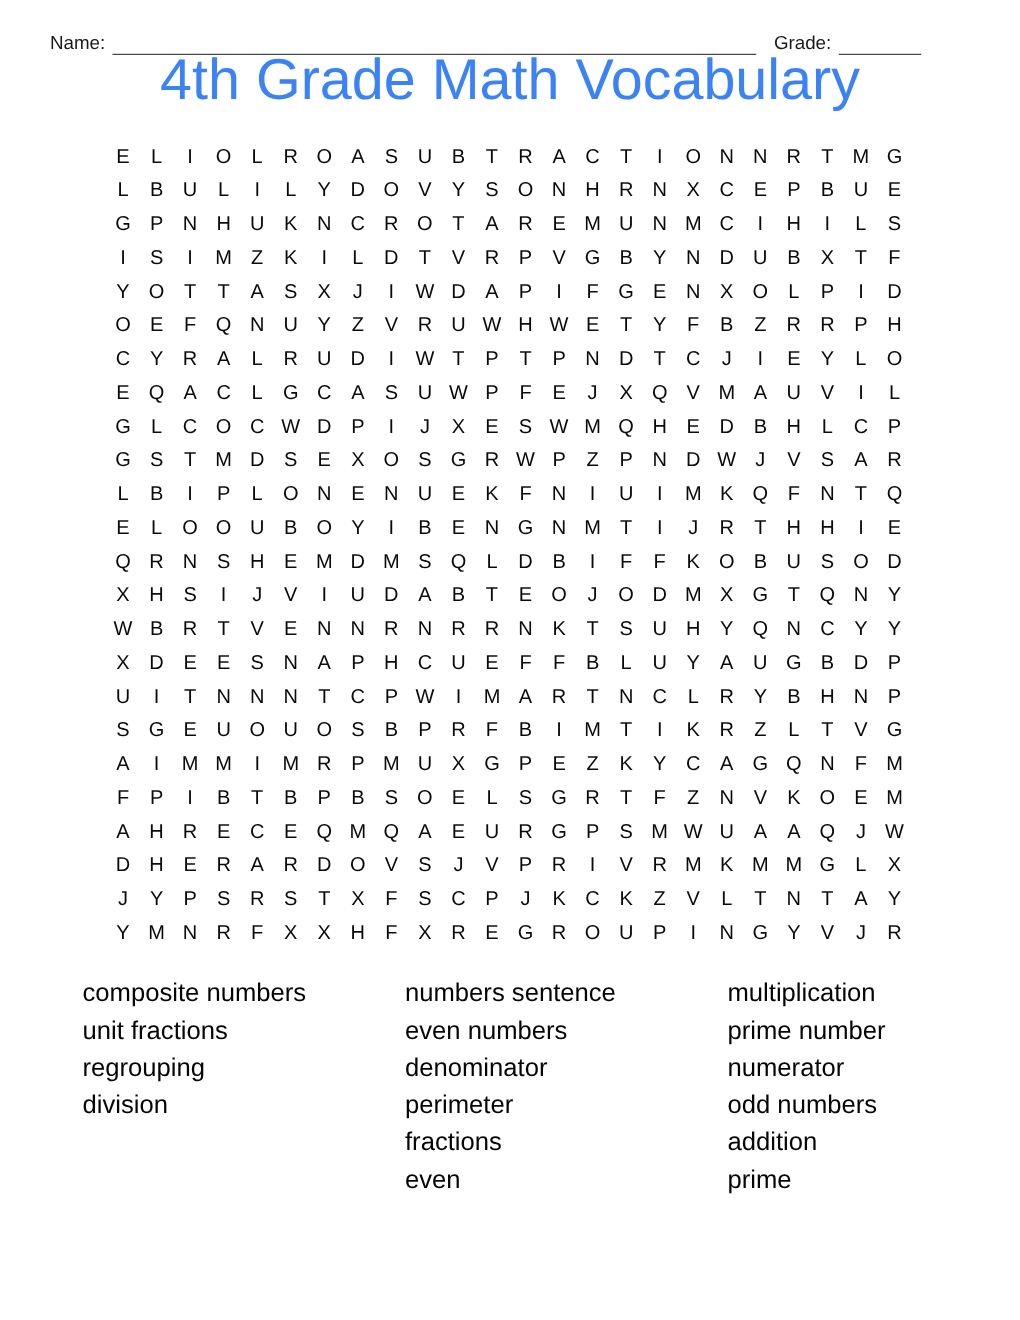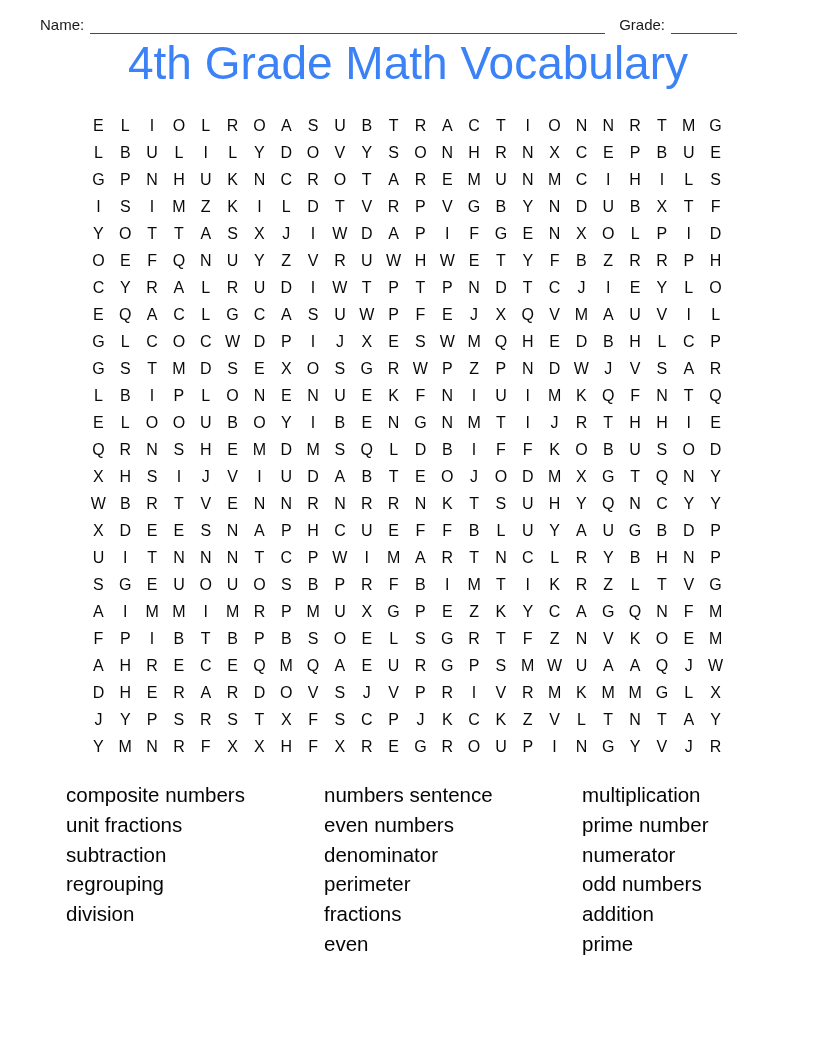--- a/index.html
+++ b/index.html
@@ -9,21 +9,21 @@
     height: 1056px;
     position: relative;
     font-family: "Liberation Sans", sans-serif;
     color: #000;
     overflow: hidden;
   }
 
   
   .header-row {
     position: absolute;
-    top: 4px;
+    top: 14px;
     left: 40px;
     width: 697px;
     display: flex;
     align-items: flex-end;
     font-size: 15px;
     color: #1a1a1a;
     height: 30px;
   }
   .hdr-label { white-space: nowrap; line-height: 18px; }
   .fill-line {
@@ -668,21 +668,20 @@
     <span class="cell">Y</span>
     <span class="cell">V</span>
     <span class="cell">J</span>
     <span class="cell">R</span>
   </div>
 
 <div class="words">
   <div class="word-col">
       <div class="word-item">composite numbers</div>
       <div class="word-item">unit fractions</div>
-      <div class="word-item">subtraction</div>
       <div class="word-item">regrouping</div>
       <div class="word-item">division</div>
     </div>
   <div class="word-col">
       <div class="word-item">numbers sentence</div>
       <div class="word-item">even numbers</div>
       <div class="word-item">denominator</div>
       <div class="word-item">perimeter</div>
       <div class="word-item">fractions</div>
       <div class="word-item">even</div>

